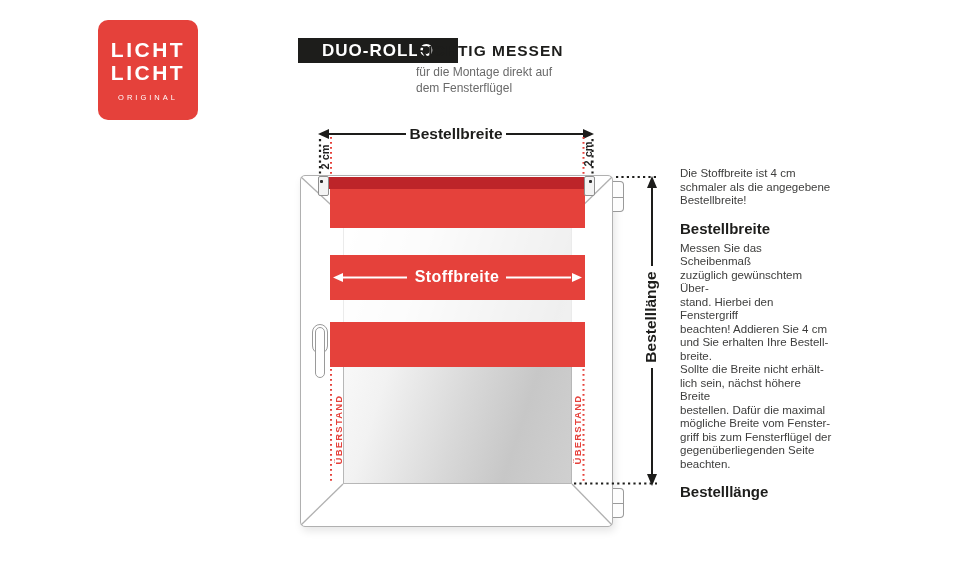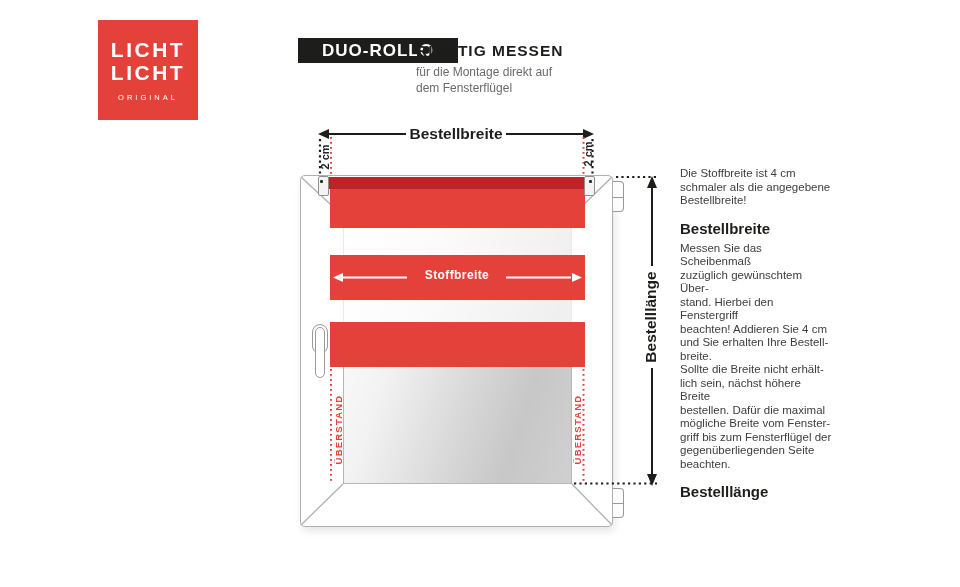--- a/index.html
+++ b/index.html
@@ -4,21 +4,21 @@
 <style>
   html,body{margin:0;padding:0;background:#ffffff;}
   .canvas{
     position:relative;width:960px;height:587px;background:#ffffff;overflow:hidden;
     font-family:"Liberation Sans", sans-serif;color:#1d1d1b;
   }
   .abs{position:absolute;}
 
   
   .logo{
-    left:98px;top:20px;width:100px;height:100px;border-radius:0;
+    left:98px;top:20px;width:100px;height:100px;border-radius:10px;
     background:var(--brand_red,#e5413b);
     display:flex;flex-direction:column;align-items:center;justify-content:center;
     color:#fff;text-align:center;
   }
   .logo .big{font-size:21px;font-weight:700;letter-spacing:2.5px;line-height:23px;}
   .logo .small{font-size:7.5px;font-weight:400;letter-spacing:3px;margin-top:9px;}
 
   
   .badge{
     left:298px;top:38px;height:25px;line-height:25px;padding:0 24px;
@@ -73,21 +73,21 @@
   .dim-black{stroke:var(--line_black,#1d1d1b);stroke-width:2;fill:none;}
   .head-black{fill:var(--line_black,#1d1d1b);}
   .dot-black{stroke:var(--line_black,#1d1d1b);stroke-width:2.2;stroke-dasharray:2.2 3.2;fill:none;}
   .dot-red{stroke:var(--brand_red,#e5413b);stroke-width:2;stroke-dasharray:1.8 3.2;fill:none;}
   .dim-white{stroke:#ffffff;stroke-width:2;fill:none;}
   .head-white{fill:#ffffff;}
 
   
   .lbl{position:absolute;font-weight:700;color:var(--line_black,#1d1d1b);text-align:center;}
   .lbl-bestellbreite{left:396px;top:125px;width:120px;font-size:15.5px;}
-  .lbl-stoffbreite{left:397px;top:268px;width:120px;font-size:12px;color:#fff;letter-spacing:0.4px;}
+  .lbl-stoffbreite{left:397px;top:268px;width:120px;font-size:16px;color:#fff;letter-spacing:0.4px;}
   .rot{transform:rotate(-90deg);transform-origin:center;}
   .lbl-2cm{font-size:11px;font-weight:600;width:48px;height:14px;line-height:14px;color:#222;}
   .lbl-2cm-left{left:301px;top:150px;}
   .lbl-2cm-right{left:564px;top:147px;}
   .lbl-bestelllaenge{left:586px;top:308px;width:130px;height:18px;line-height:18px;font-size:15.5px;}
   .lbl-ueberstand{width:110px;height:13px;line-height:13px;font-size:9.5px;letter-spacing:1.2px;
     color:var(--brand_red,#e5413b);}
   .lbl-ueberstand-left{left:283px;top:423px;}
   .lbl-ueberstand-right{left:522px;top:423px;}
 

